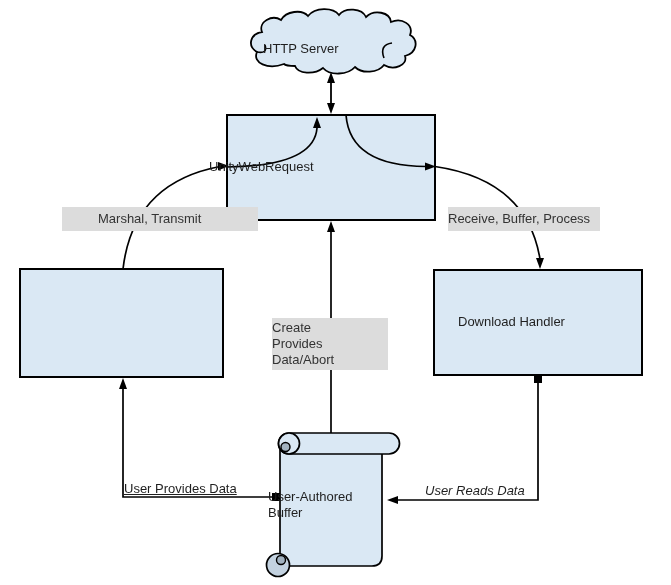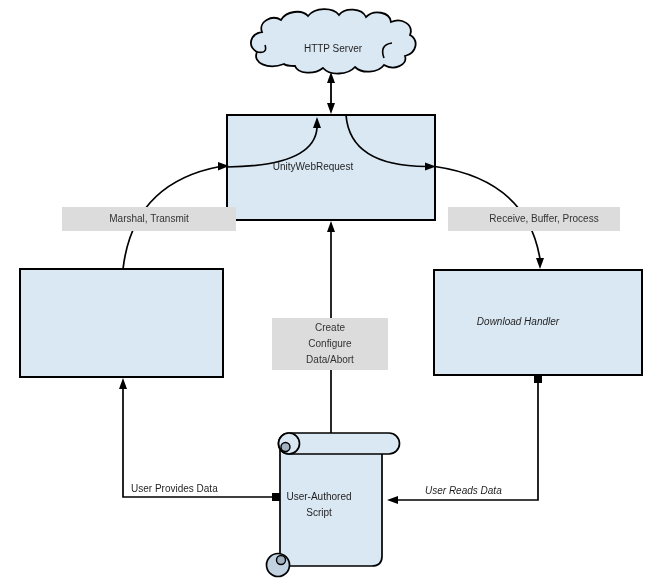--- a/index.html
+++ b/index.html
@@ -6,24 +6,24 @@
   .stage{
     position:relative;
     width:671px;height:585px;
     background:#ffffff;
     font-family:"Liberation Sans",sans-serif;
     overflow:hidden;
   }
   .stage svg{position:absolute;left:0;top:0;}
   .lbl{
     position:absolute;
-    font-size:10px;
+    font-size:13px;
     line-height:16px;
     color:#1f1f1f;
-    text-align:center;
+    text-align:left;
     white-space:nowrap;
   }
   .edge-lbl{
     background:#dcdcdc;
     color:#333333;
   }
   .edge-lbl.single{line-height:24px;}
   .multi{white-space:normal;}
 </style>
 </head>
@@ -94,34 +94,34 @@
       <rect x="534" y="375" width="8" height="8" fill="#000000"></rect>
       <polygon points="387,500 398,496 398,504" fill="#000000"></polygon>
     </g>
   </svg>
 
   <div class="lbl" style="left:263px;top:41px;width:140px;">HTTP Server</div>
 
   <div class="lbl" style="left:209px;top:159px;width:208px;">UnityWebRequest</div>
 
 
-  <div class="lbl" style="left:414px;top:314px;width:208px;font-style:italic;">Download Handler</div>
+  <div class="lbl" style="left:458px;top:314px;width:208px;">Download Handler</div>
 
-  <div class="lbl edge-lbl single" style="left:62px;top:207px;width:174px;height:24px;">Marshal, Transmit</div>
+  <div class="lbl edge-lbl single" style="left:62px;top:207px;width:160px;height:24px;padding-left:36px;">Marshal, Transmit</div>
 
-  <div class="lbl edge-lbl single" style="left:448px;top:207px;width:152px;height:24px;padding-left:20px;">Receive, Buffer, Process</div>
+  <div class="lbl edge-lbl single" style="left:448px;top:207px;width:152px;height:24px;">Receive, Buffer, Process</div>
 
   <div class="lbl edge-lbl multi" style="left:272px;top:318px;width:116px;height:50px;padding-top:2px;">
     <div>Create</div>
-    <div>Configure</div>
+    <div>Provides</div>
     <div>Data/Abort</div>
   </div>
 
-  <div class="lbl" style="left:131px;top:481px;">User Provides Data</div>
+  <div class="lbl" style="left:124px;top:481px;text-decoration:underline;">User Provides Data</div>
 
   <div class="lbl" style="left:425px;top:483px;font-style:italic;">User Reads Data</div>
 
   <div class="lbl multi" style="left:268px;top:489px;width:102px;">
     <div>User-Authored</div>
-    <div>Script</div>
+    <div>Buffer</div>
   </div>
 
 </div>
 
 </body></html>

